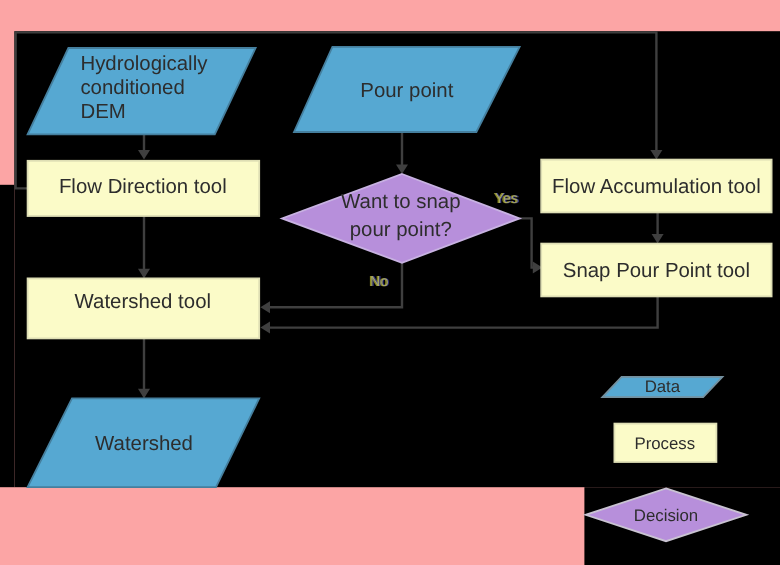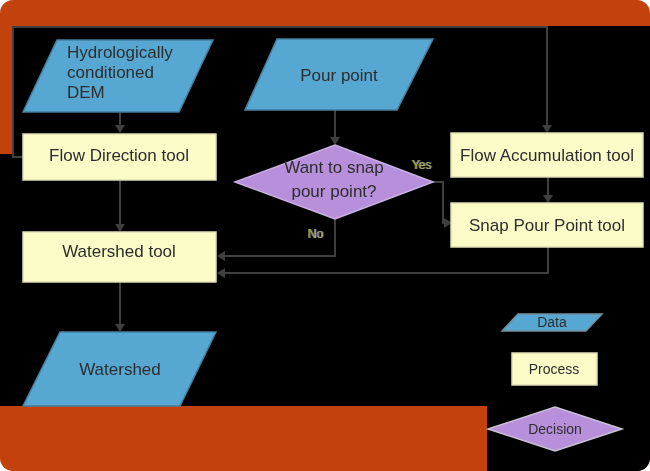--- a/index.html
+++ b/index.html
@@ -1,22 +1,21 @@
 <!DOCTYPE html>
 <html><head>
 <meta charset="utf-8">
 <style>
   html,body{margin:0;padding:0;background:#ffffff;}
   .stage{
     position:relative;
     width:650px;height:471px;
-    background:#c2410c;
+    background:#fca5a5;
     font-family:"Liberation Sans", sans-serif;
     overflow:hidden;
-    border-radius:13px;
   }
   svg{display:block;}
   .node-text{
     font-family:"Liberation Sans", sans-serif;
     font-size:17px;
   }
   .legend-text{
     font-family:"Liberation Sans", sans-serif;
     font-size:14px;
   }

